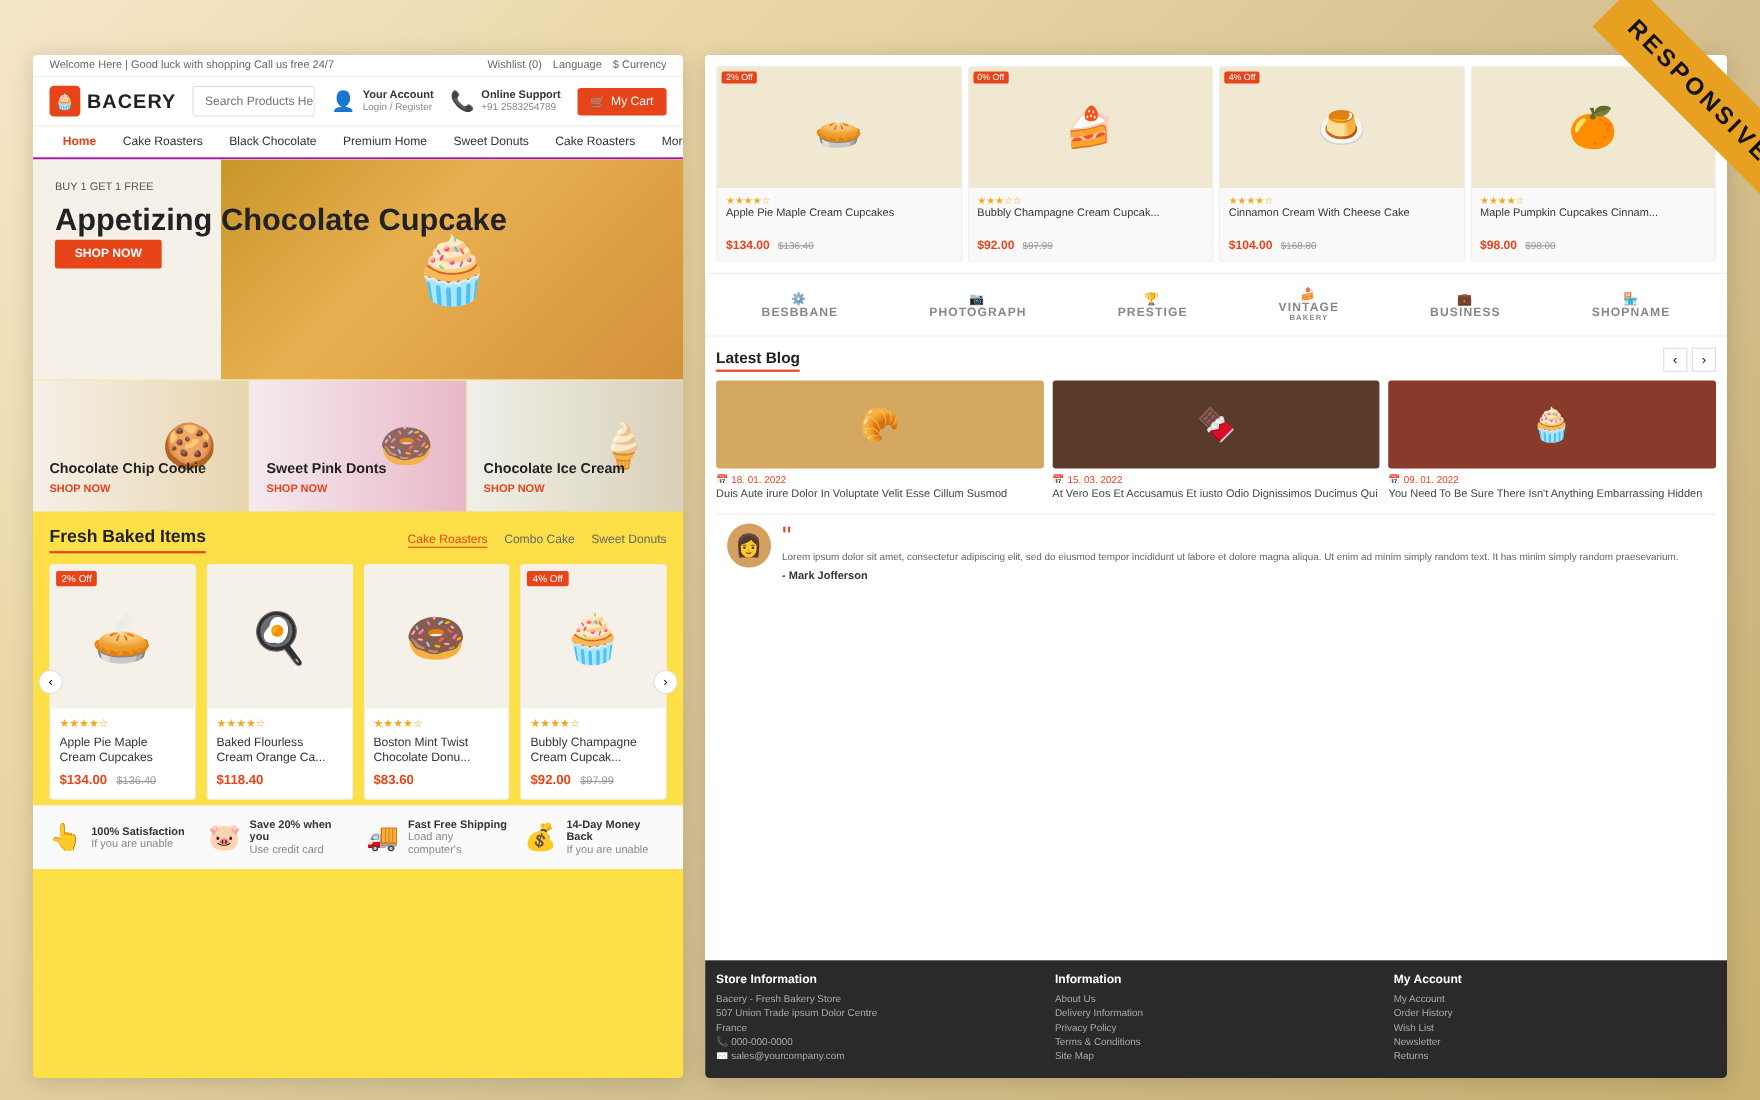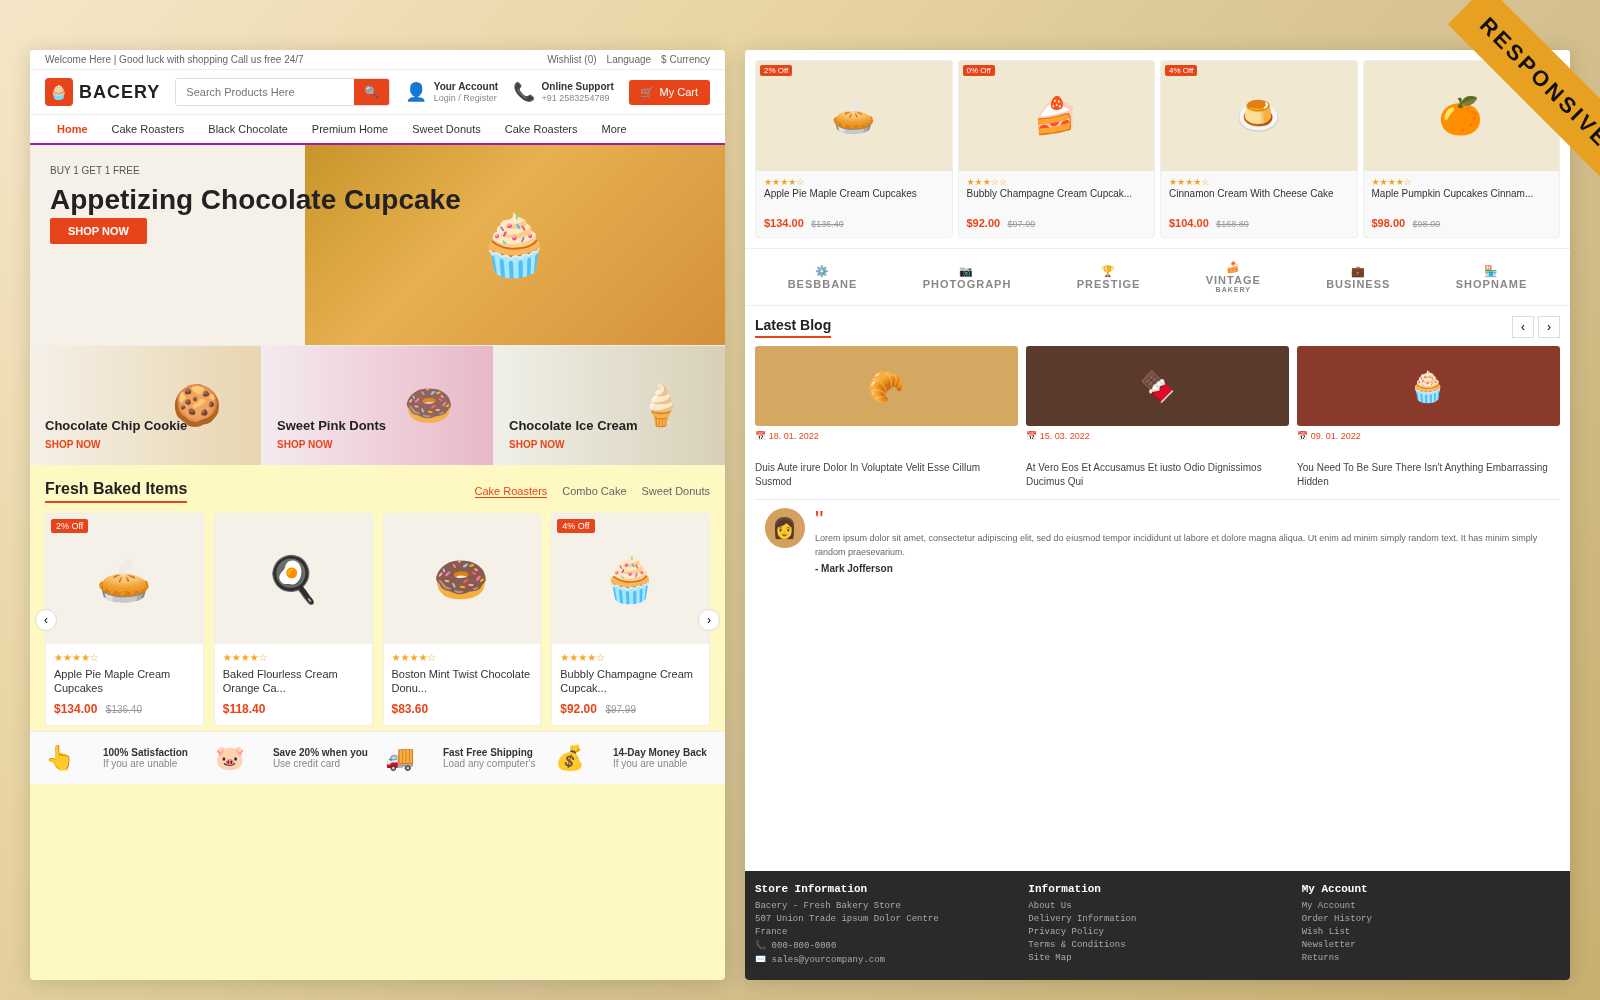--- a/index.html
+++ b/index.html
@@ -27,22 +27,22 @@
       left: 30px;
       right: 30px;
       bottom: 20px;
       display: flex;
       gap: 20px;
       z-index: 10;
     }
 
     
     .left-panel {
-      width: 695px;
-      background: #fef9c3;
+      width: 591px;
+      background: #fde047;
       border-radius: 4px;
       overflow: hidden;
       box-shadow: 0 2px 20px rgba(0,0,0,0.15);
     }
 
     
     .top-bar {
       background: #fff;
       border-bottom: 1px solid #eee;
       padding: 4px 15px;
@@ -395,21 +395,20 @@
       flex: 1;
       display: flex;
       align-items: center;
       gap: 8px;
     }
     .footer-badge-icon {
       font-size: 24px;
     }
     .footer-badge-text {
       font-size: 10px;
-      margin-left: 20px;
     }
     .footer-badge-title {
       font-weight: 700;
       color: #333;
     }
     .footer-badge-sub {
       color: #888;
     }
 
     
@@ -557,21 +556,21 @@
       border-radius: 3px;
       display: flex;
       align-items: center;
       justify-content: center;
       font-size: 30px;
       margin-bottom: 5px;
     }
     .blog-date {
       font-size: 9px;
       color: #e8441a;
-      margin-bottom: 20px;
+      margin-bottom: 2px;
     }
     .blog-text {
       font-size: 10px;
       color: #444;
       line-height: 1.4;
     }
 
     
     .testimonial {
       display: flex;
@@ -607,21 +606,20 @@
       color: #333;
       margin-top: 4px;
     }
 
     
     .dark-footer {
       background: #2a2a2a;
       padding: 12px 10px;
       display: flex;
       gap: 15px;
-      font-family: Liberation Mono, monospace;
     }
     .footer-col {
       flex: 1;
     }
     .footer-col-title {
       font-size: 11px;
       font-weight: 700;
       color: #fff;
       margin-bottom: 6px;
     }

